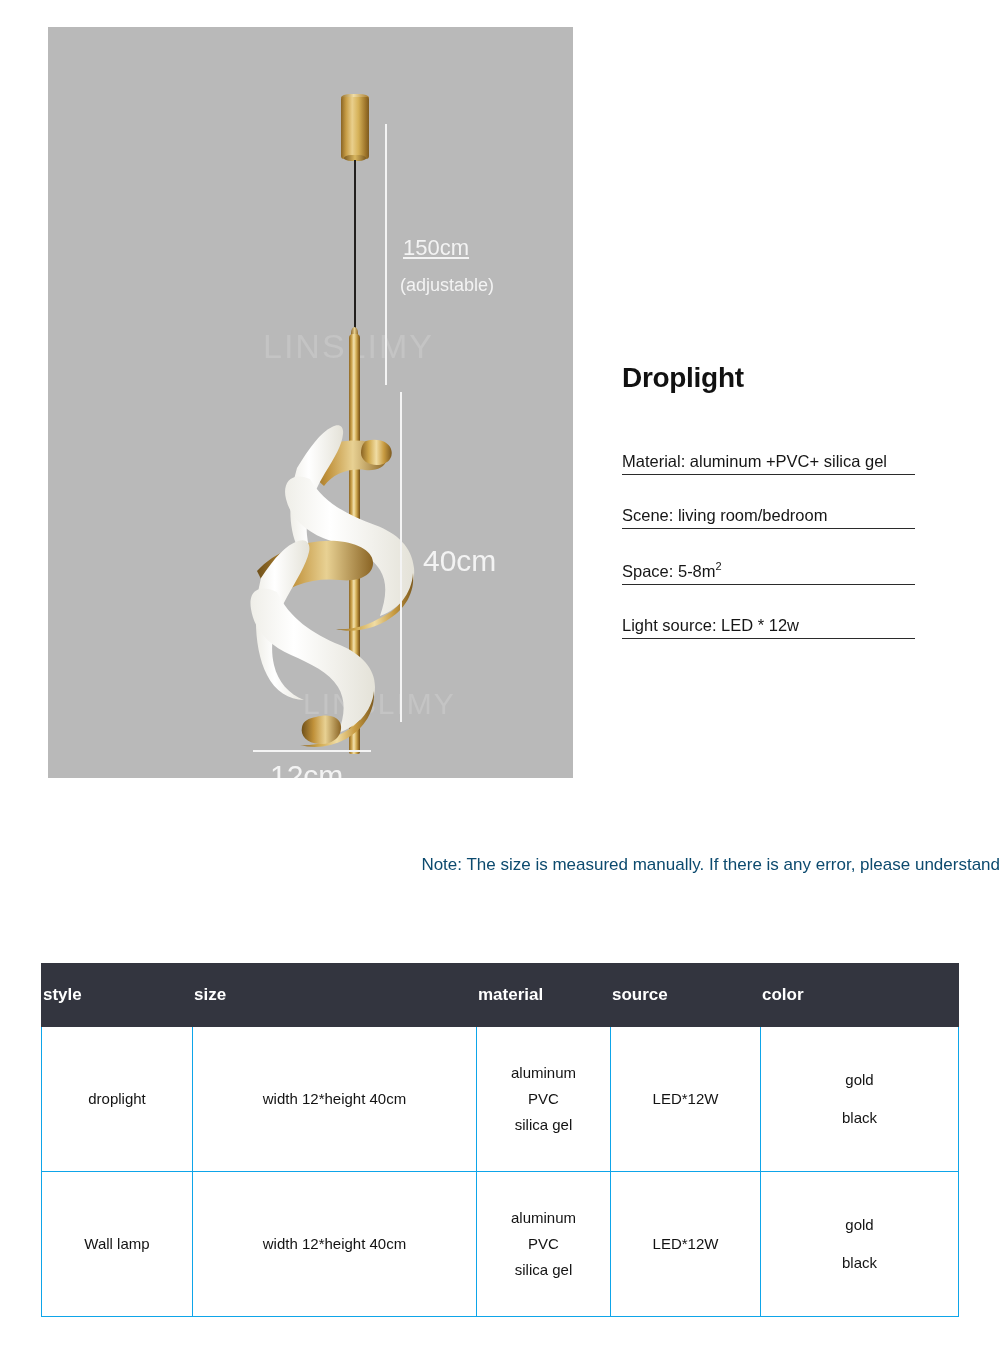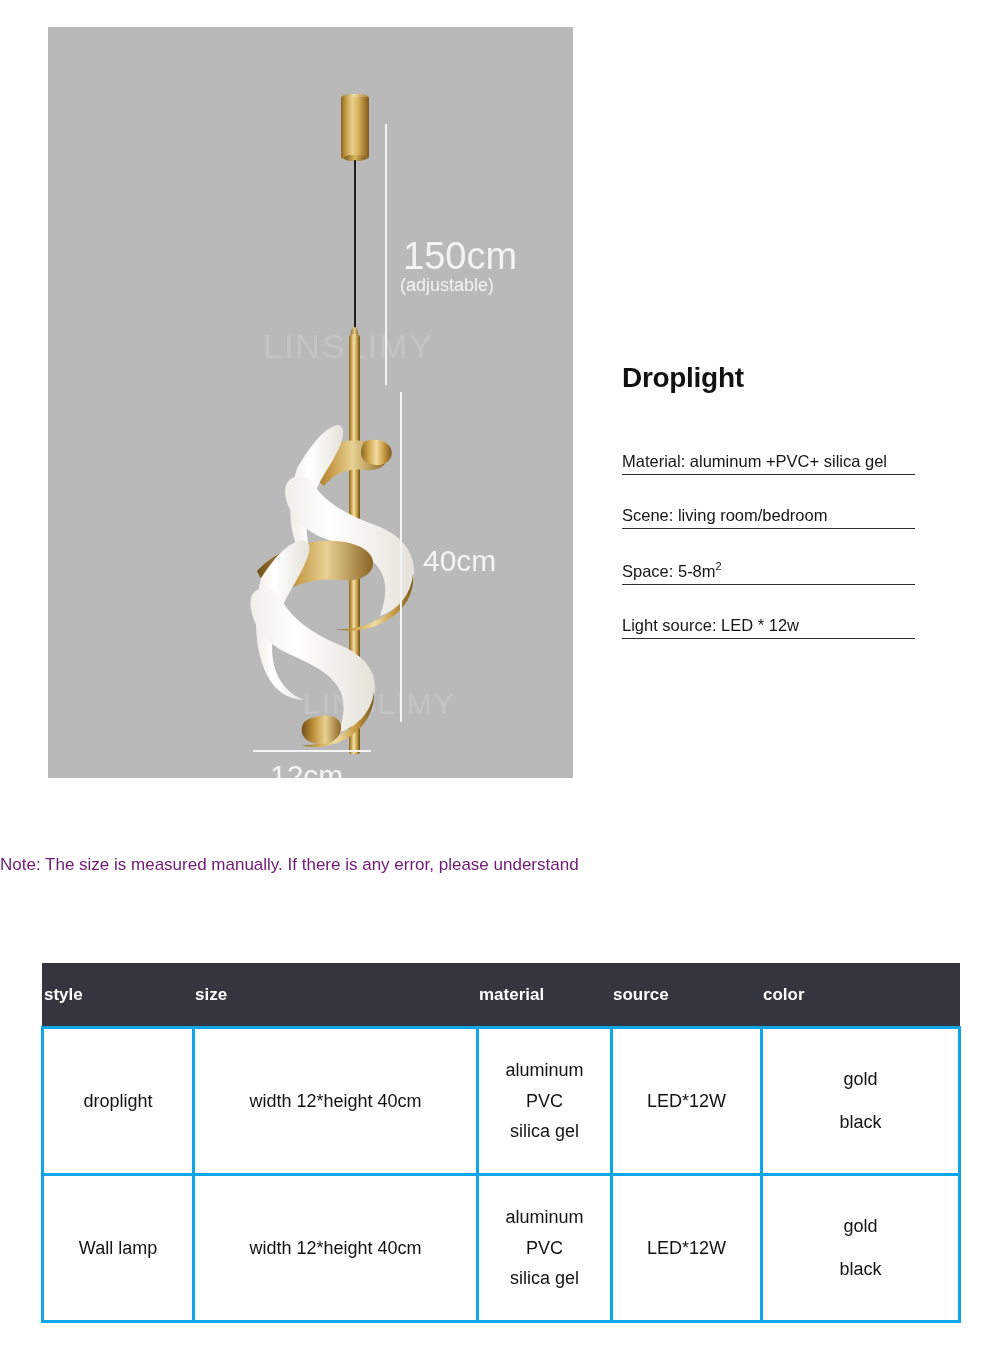--- a/index.html
+++ b/index.html
@@ -113,21 +113,21 @@
   #dim-150-line { left: 337px; top: 97px; height: 261px; }
   #dim-40-line  { left: 352px; top: 365px; height: 330px; }
   #dim-12-line  { left: 205px; top: 723px; width: 118px; }
 
   .dim-label {
     position: absolute;
     color: #f3f3f3;
     font-family: "Liberation Sans", sans-serif;
     font-weight: 400;
   }
-  #dim-150-label { left: 355px; top: 208px; font-size: 38px; }
+  #dim-150-label { left: 355px; top: 208px; font-size: 22px; text-decoration: underline; }
   #dim-150-sub   { left: 352px; top: 248px; font-size: 18px; text-align: right; }
   #dim-40-label  { left: 375px; top: 517px; font-size: 30px; }
   #dim-12-label  { left: 222px; top: 732px; font-size: 30px; text-align: center; }
 
   
   #spec-block {
     position: absolute;
     left: 622px;
     top: 362px;
     width: 300px;
@@ -150,22 +150,22 @@
   }
   .spec-row.last { margin-bottom: 0; }
   .sup { font-size: 11px; vertical-align: super; }
 
   
   #note {
     position: absolute;
     left: 0;
     top: 855px;
     width: 1000px;
-    text-align: left;
-    color: #701a75;
+    text-align: right;
+    color: #0c4a6e;
     font-size: 17px;
     font-family: "Liberation Sans", sans-serif;
   }
 
   
   #spec-table {
     position: absolute;
     left: 41px;
     top: 963px;
     width: 917px;
@@ -175,23 +175,23 @@
   #spec-table th {
     background: #33353f;
     color: #ffffff;
     font-size: 17px;
     font-weight: bold;
     height: 60px;
     border: 1px solid #33353f;
     text-align: left;
   }
   #spec-table td {
-    border: 3px solid #0ea5e9;
+    border: 1px solid #0ea5e9;
     text-align: center;
-    font-size: 18px;
+    font-size: 15px;
     color: #131313;
     height: 142px;
     vertical-align: middle;
     line-height: 1.72;
   }
   .col-style    { width: 151px; }
   .col-size     { width: 284px; }
   .col-material { width: 134px; }
   .col-source   { width: 150px; }
   .col-color    { width: 198px; }

